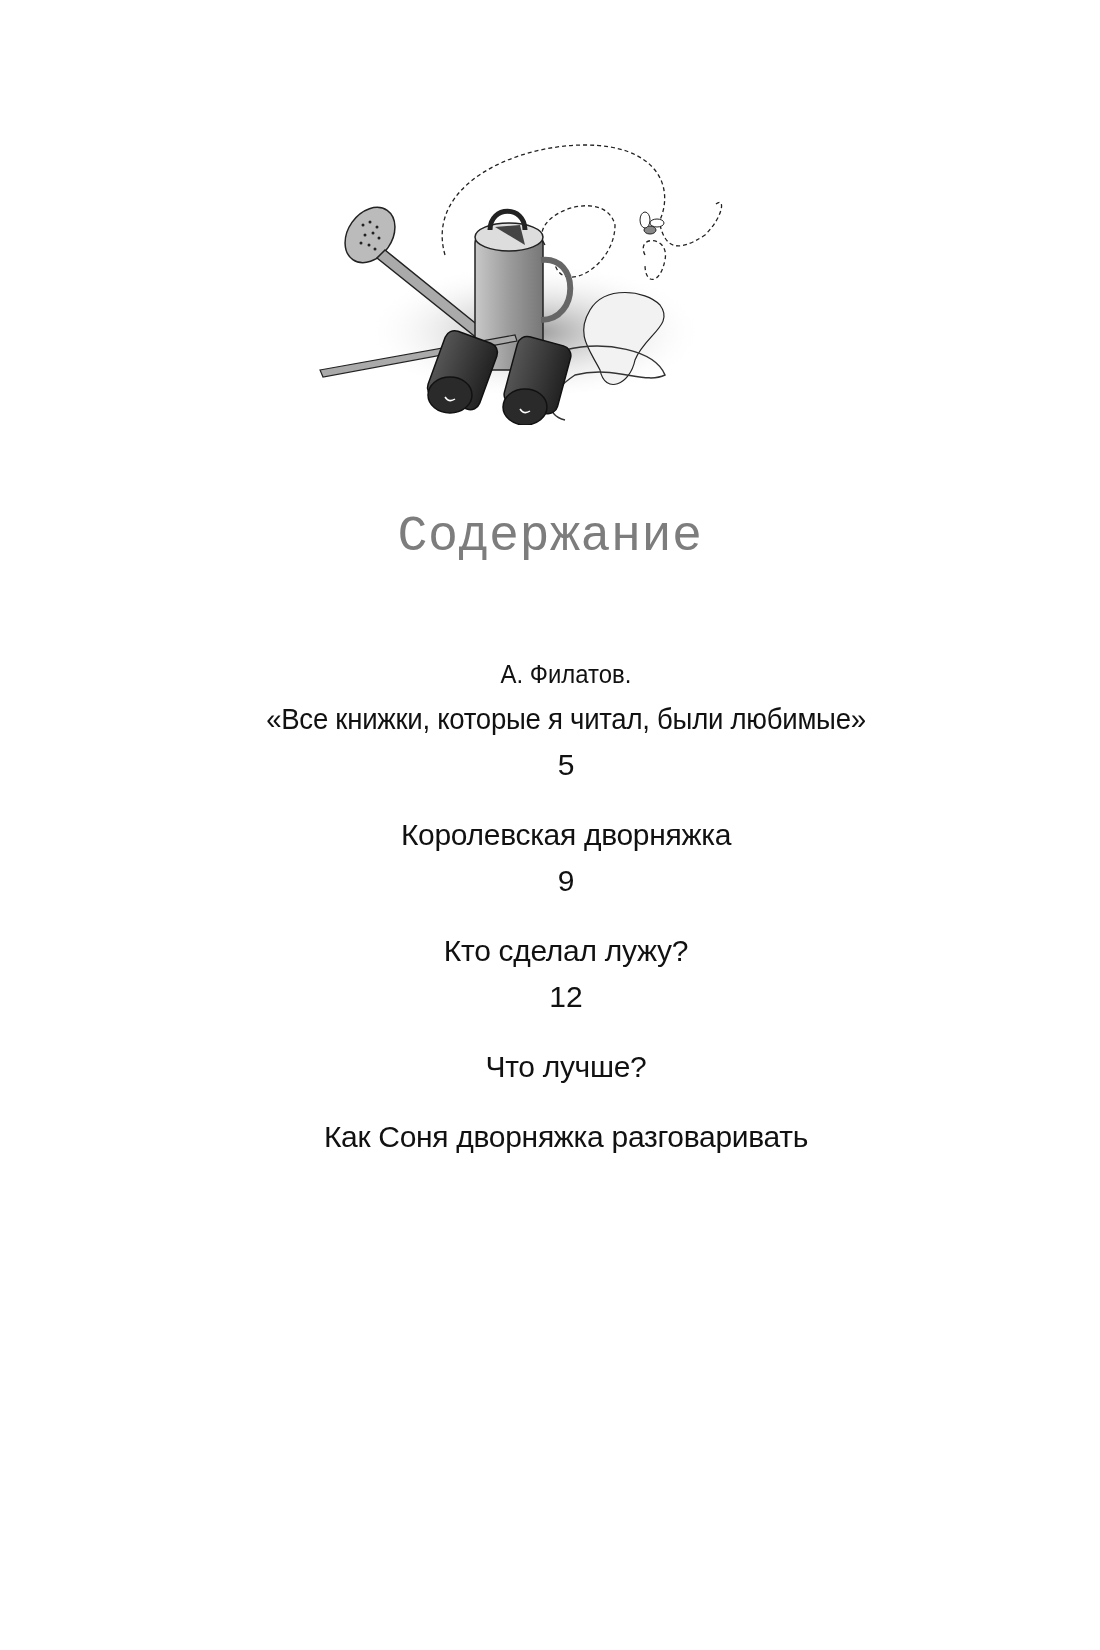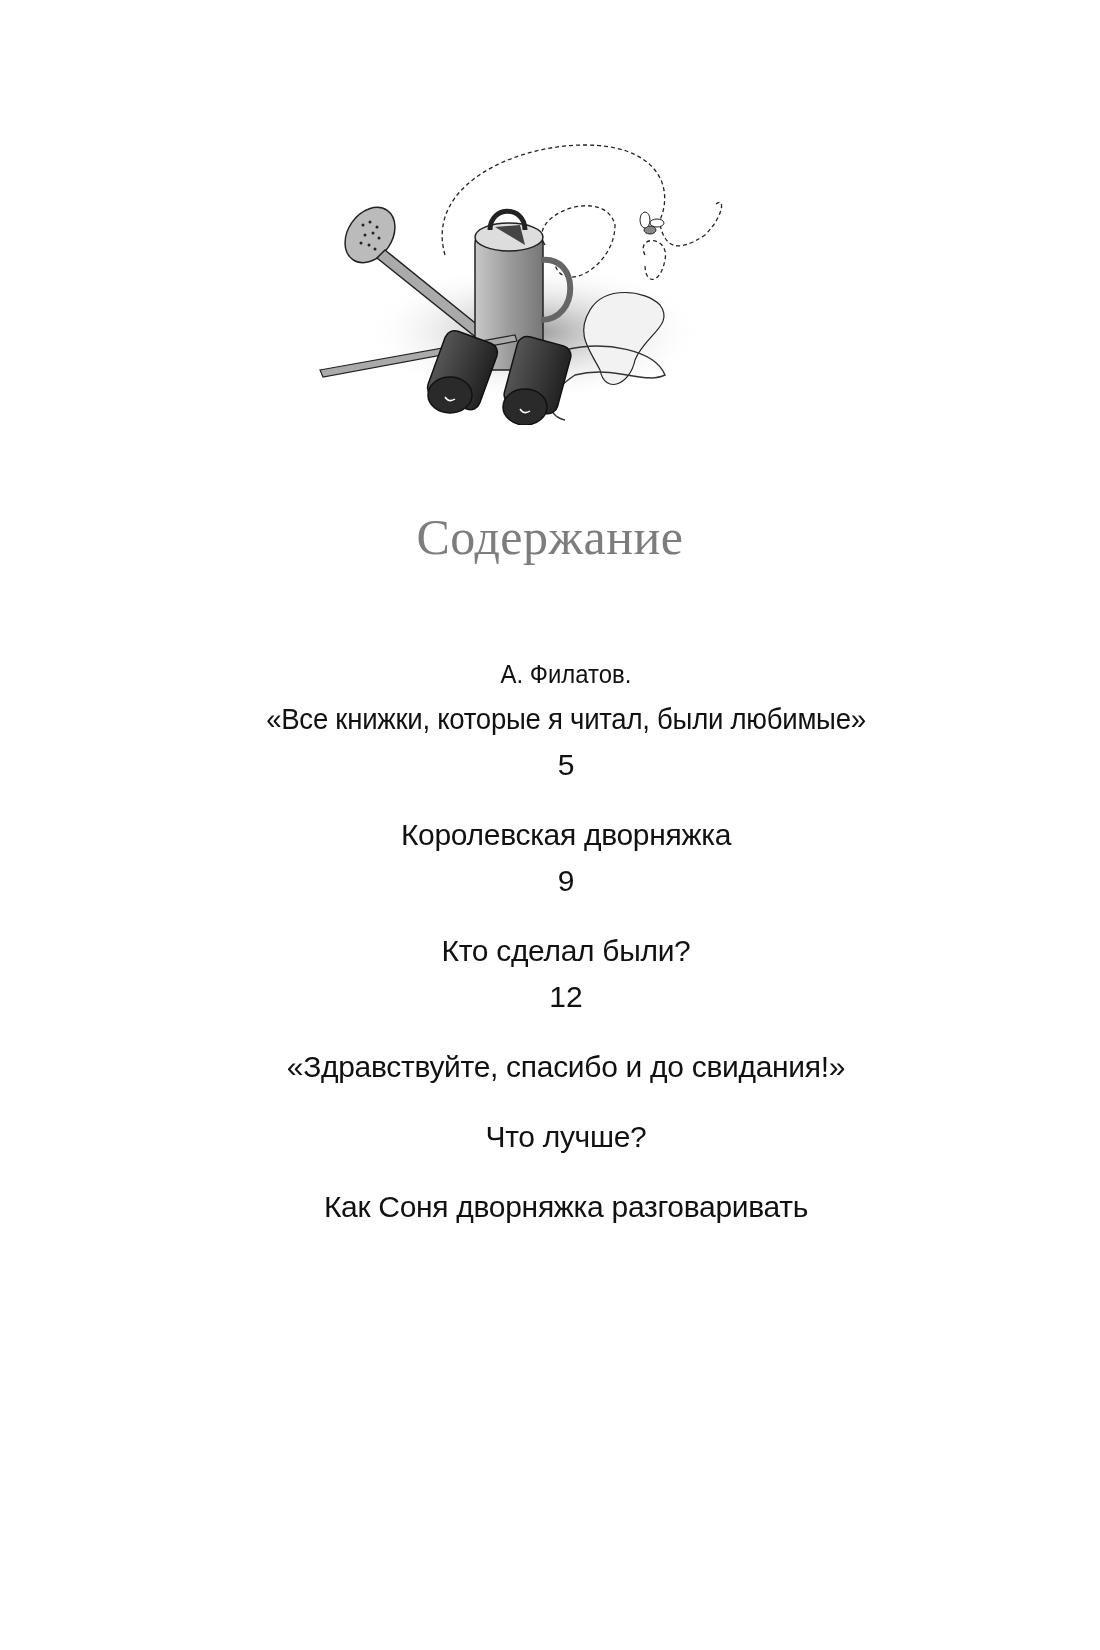--- a/index.html
+++ b/index.html
@@ -1,18 +1,18 @@
 <!DOCTYPE html>
 <html><head>
 <meta charset="utf-8">
 <style>
   html, body { margin: 0; padding: 0; background: #ffffff; }
   body { width: 1100px; height: 1650px; position: relative; overflow: hidden; font-family: "Liberation Sans", sans-serif; color: #111; }
   .illustration { position: absolute; left: 315px; top: 125px; width: 420px; height: 300px; }
-  .toc-title { position: absolute; left: 0; right: 0; top: 508px; text-align: center; font-family: Liberation Serif, serif; font-size: 50px; color: #7d7d7d; letter-spacing: 0.5px; }
+  .toc-title { position: absolute; left: 0; right: 0; top: 508px; text-align: center; font-family: Liberation Mono, monospace; font-size: 50px; color: #7d7d7d; letter-spacing: 0.5px; }
   .toc { position: absolute; left: 0; right: 0; top: 652px; text-align: center; margin-left: 32px; }
   .author { font-size: 26px; line-height: 44px; transform: scaleX(0.92); }
   .entry-title { font-size: 30px; line-height: 46px; letter-spacing: -0.3px; }
   .entry-page { font-size: 30px; line-height: 46px; }
   .entry { margin-bottom: 24px; }
   .entry.first .entry-title { transform: scaleX(0.92); }
 </style>
 </head>
 <body>
 
@@ -86,25 +86,24 @@
   <div class="entry first">
     <div class="author">А. Филатов.</div>
     <div class="entry-title">«Все книжки, которые я читал, были любимые»</div>
     <div class="entry-page">5</div>
   </div>
   <div class="entry">
     <div class="entry-title">Королевская дворняжка</div>
     <div class="entry-page">9</div>
   </div>
   <div class="entry">
-    <div class="entry-title">Кто сделал были?</div>
+    <div class="entry-title">Кто сделал лужу?</div>
     <div class="entry-page">12</div>
   </div>
   <div class="entry">
-    <div class="entry-title">«Здравствуйте, спасибо и до свидания!»</div>
   </div>
   <div class="entry">
     <div class="entry-title">Что лучше?</div>
   </div>
   <div class="entry">
     <div class="entry-title">Как Соня дворняжка разговаривать</div>
   </div>
 </div>
 
 </body></html>

